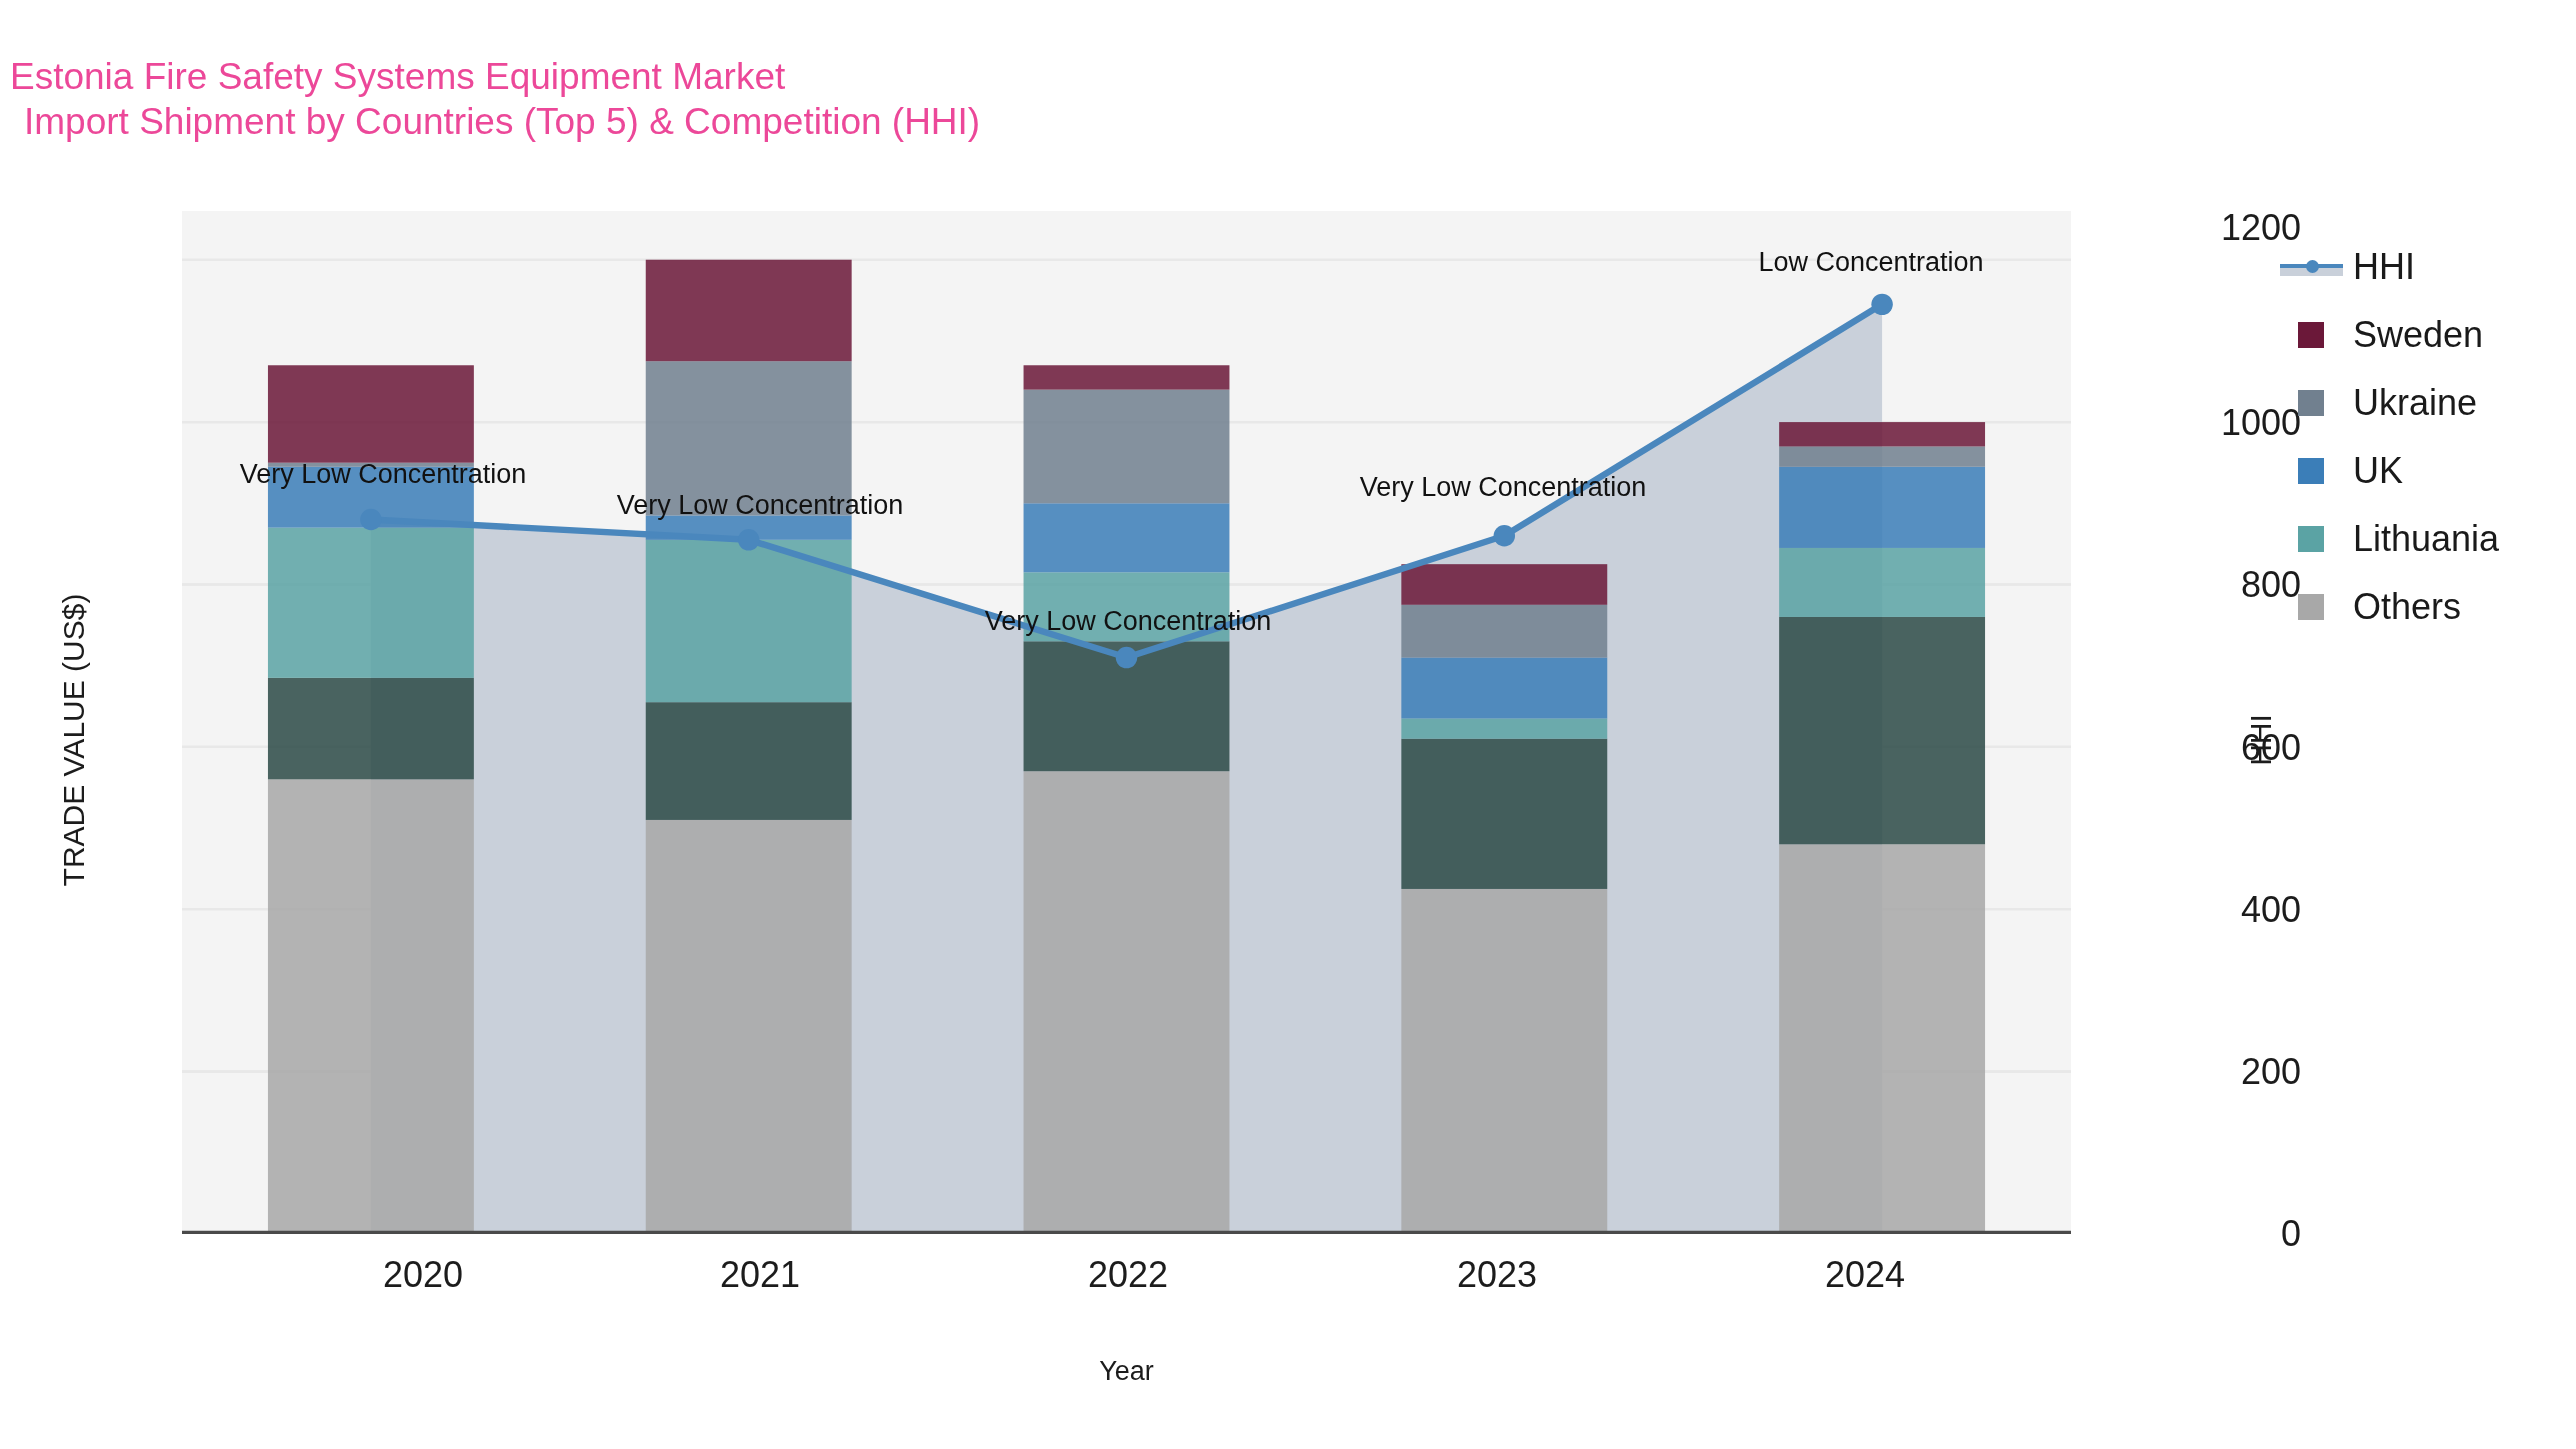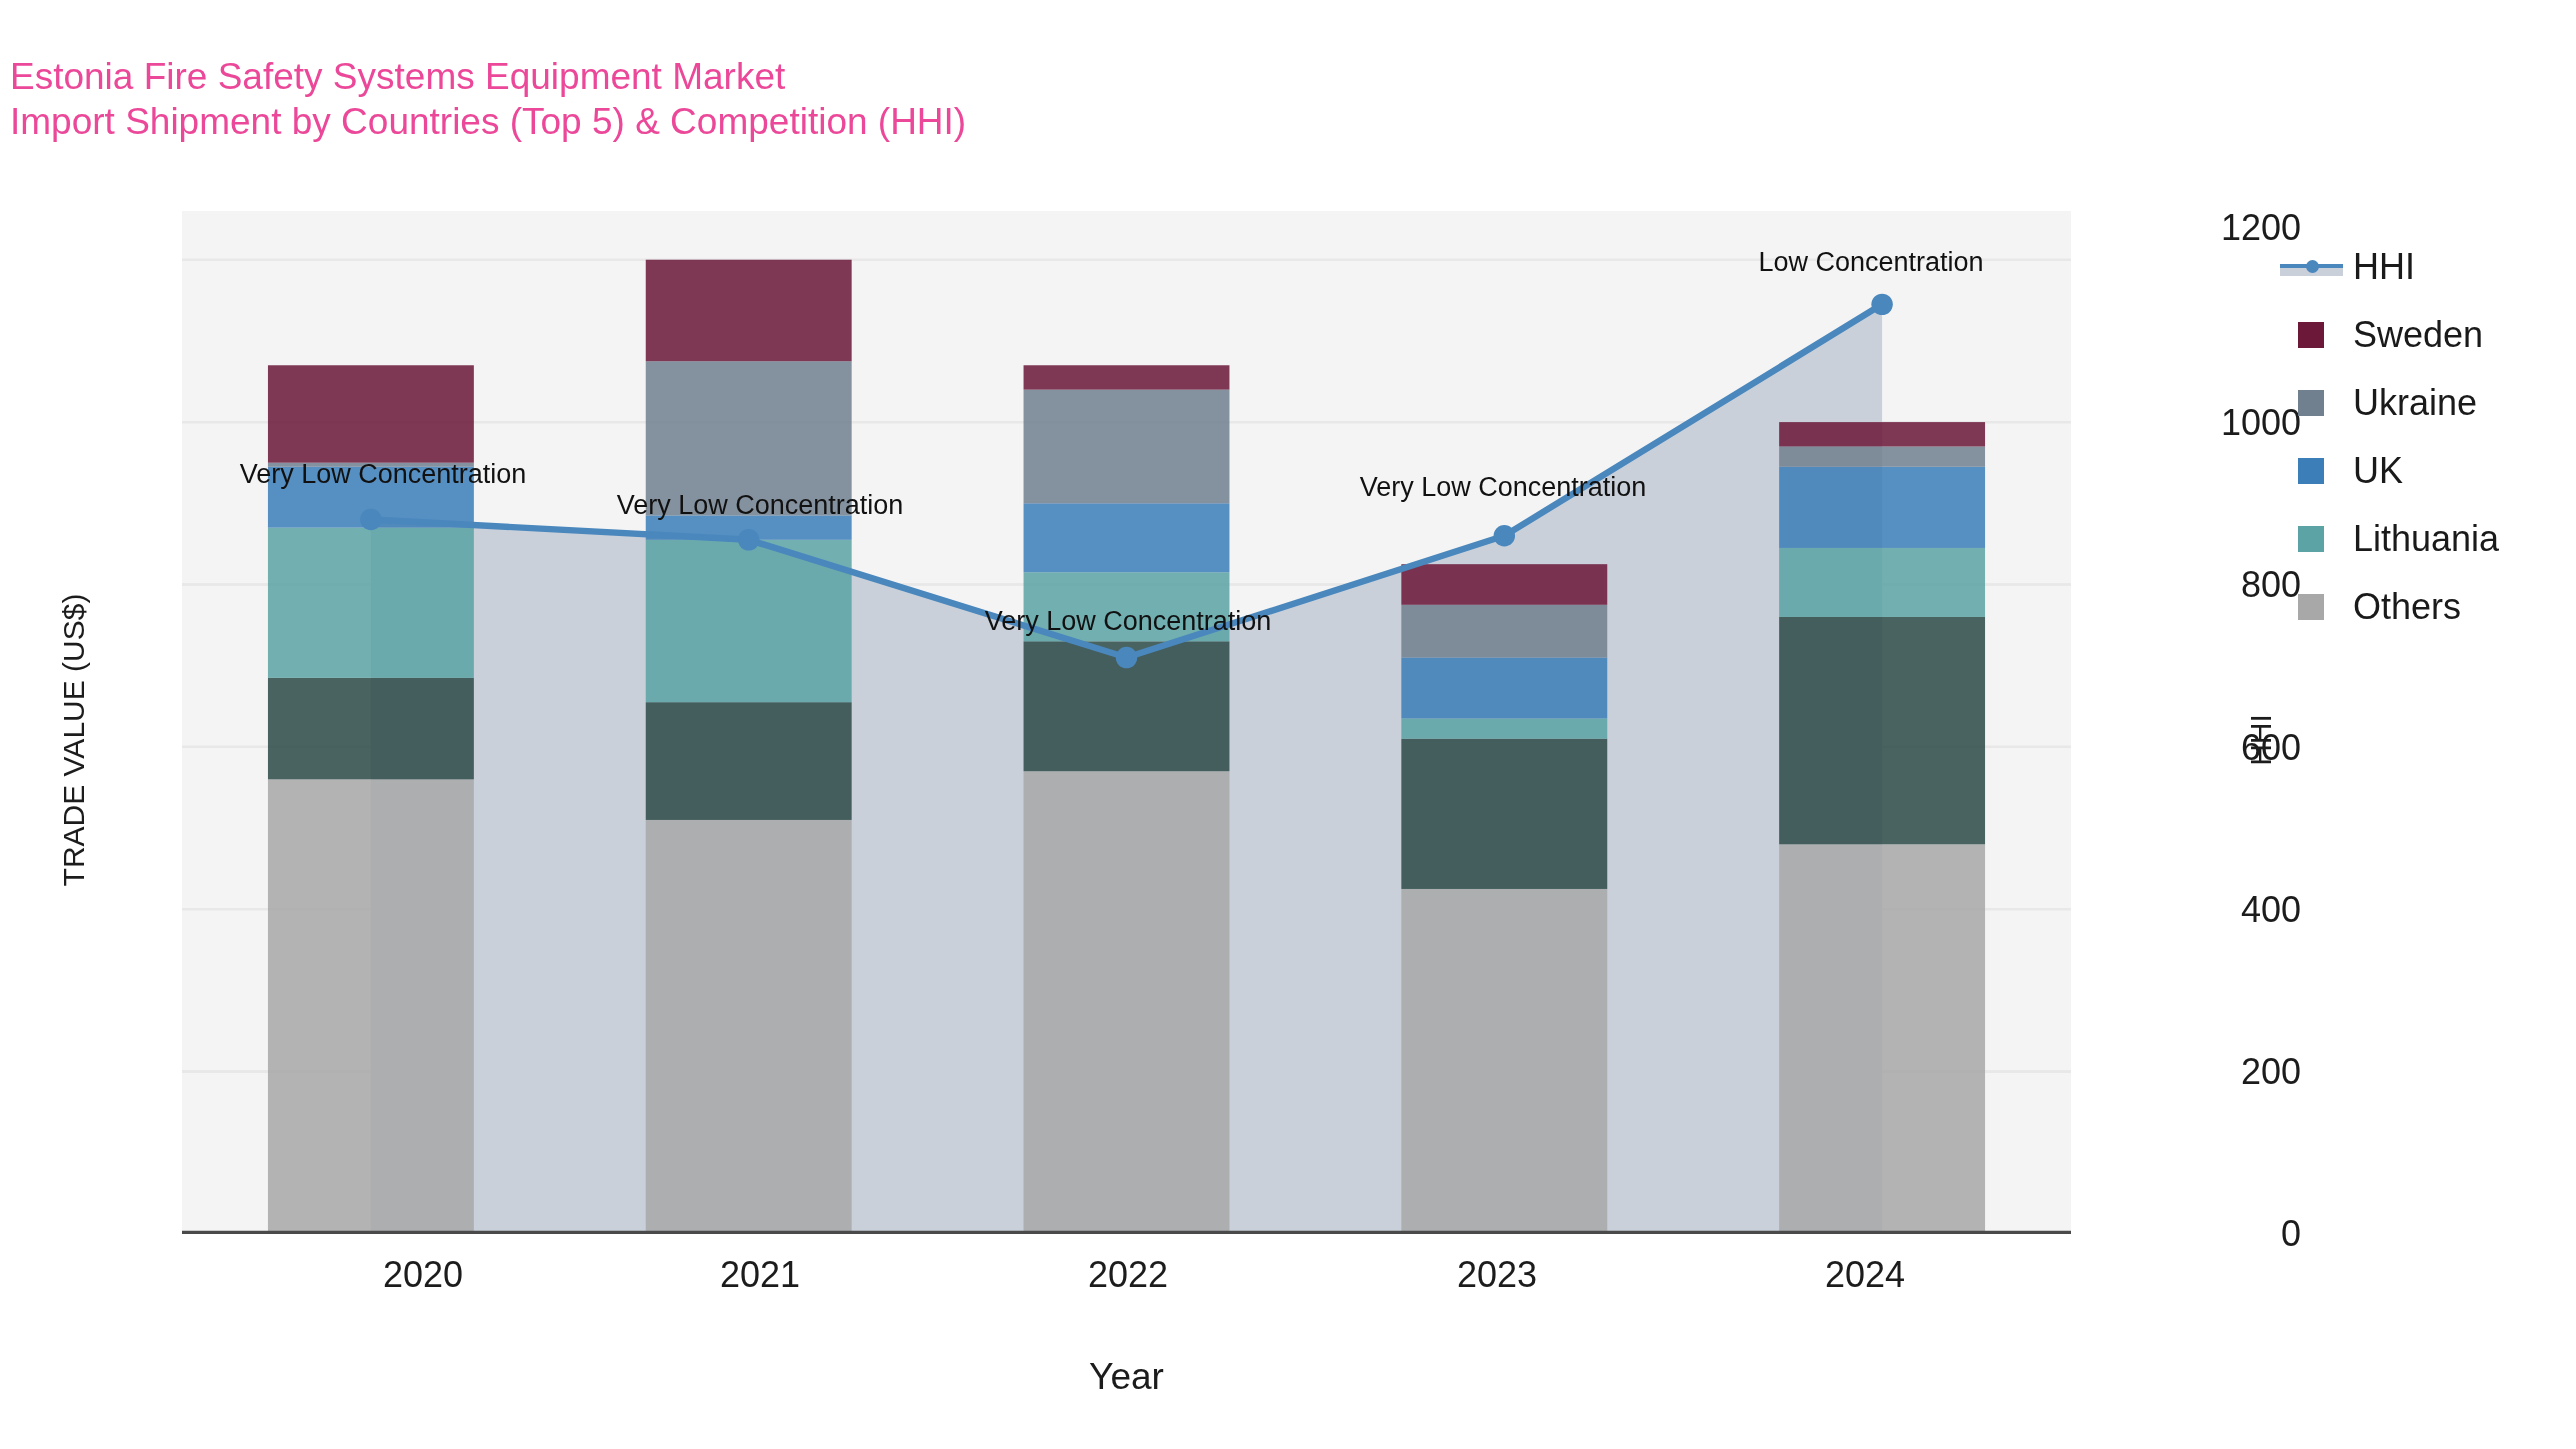--- a/index.html
+++ b/index.html
@@ -27,21 +27,21 @@
     position: absolute;
     left: 10px;
     top: 54px;
     width: 2111px;
     text-align: left;
     font-size: 37px;
     color: #ec4899;
     line-height: 1.22;
     font-family: "Liberation Sans", sans-serif;
   }
-  .chart-title .line2 { display: block; }
+  .chart-title .line2 { display: block; margin-left: 14px; }
 
   
   #plot-area {
     position: absolute;
     left: 182px;
     top: 211px;
     width: 1889px;
     height: 1023px;
     background: #f4f4f4;
   }
@@ -92,21 +92,21 @@
     color: #1c1c1c;
     transform: rotate(-90deg);
     white-space: nowrap;
   }
   .axis-title-x {
     position: absolute;
     left: 182px;
     top: 1356px;
     width: 1889px;
     text-align: center;
-    font-size: 37px;
+    font-size: 27px;
     color: #1c1c1c;
   }
 
   
   .annot {
     position: absolute;
     font-size: 27px;
     color: #111111;
     white-space: nowrap;
     transform: translateX(-50%);

